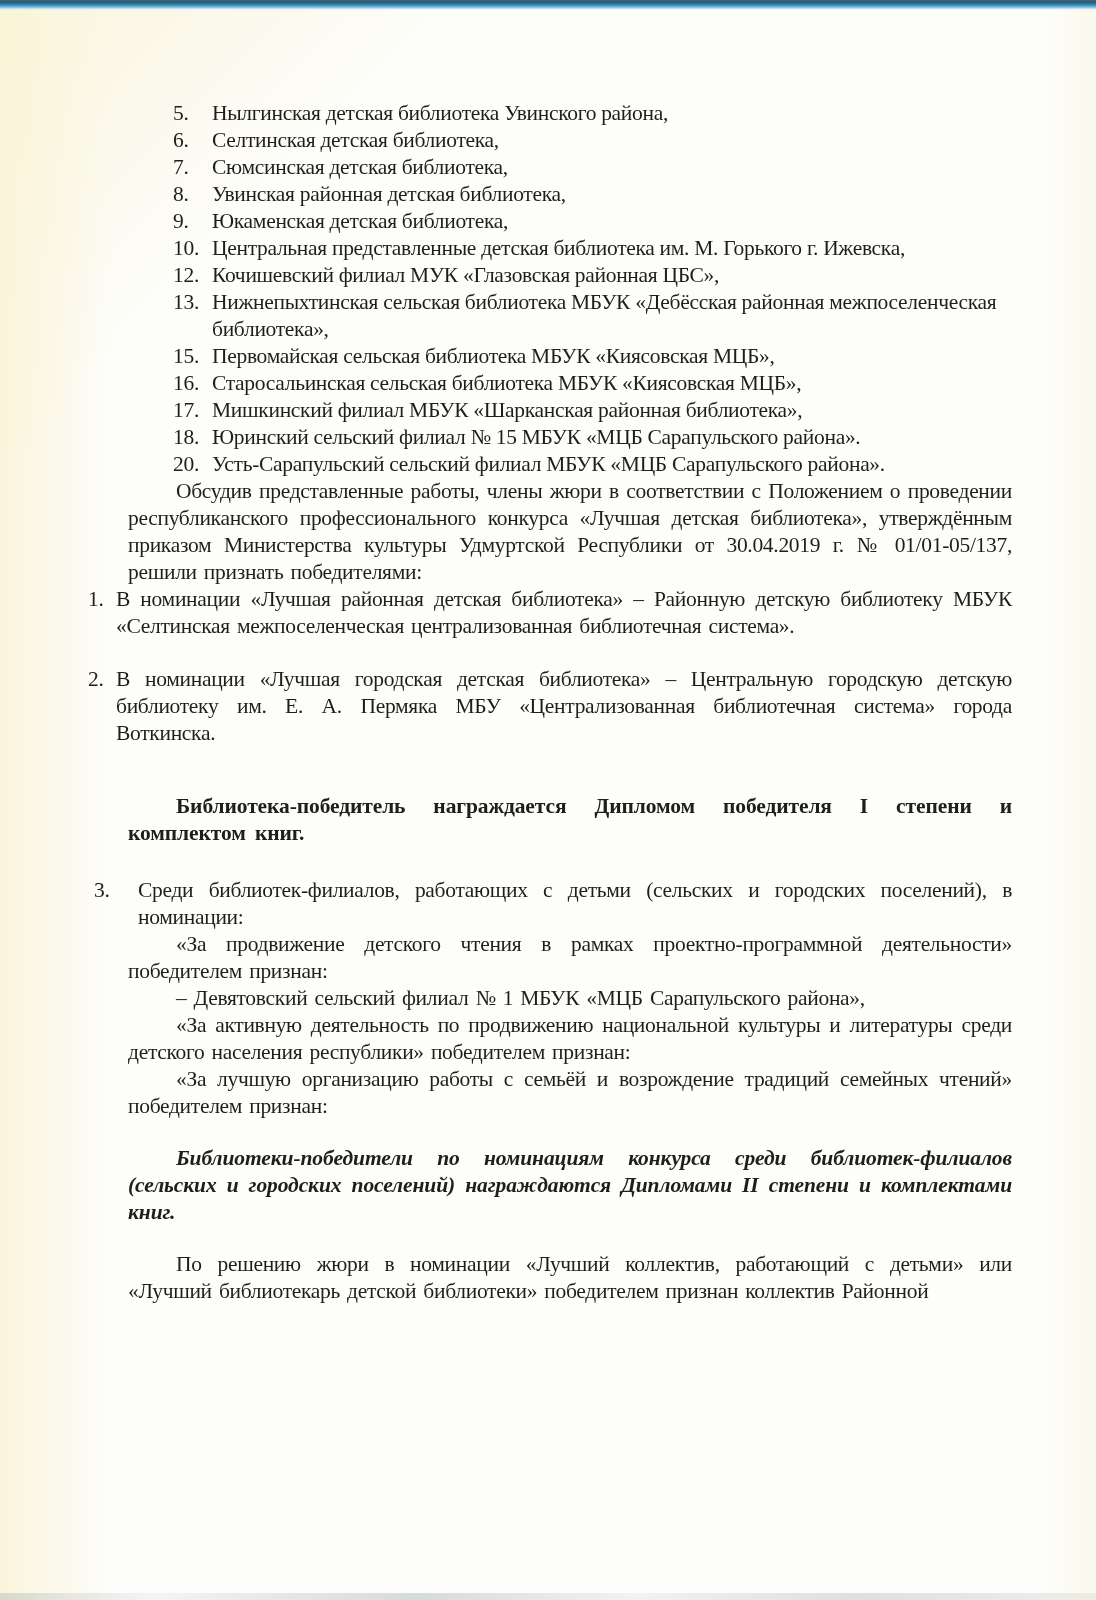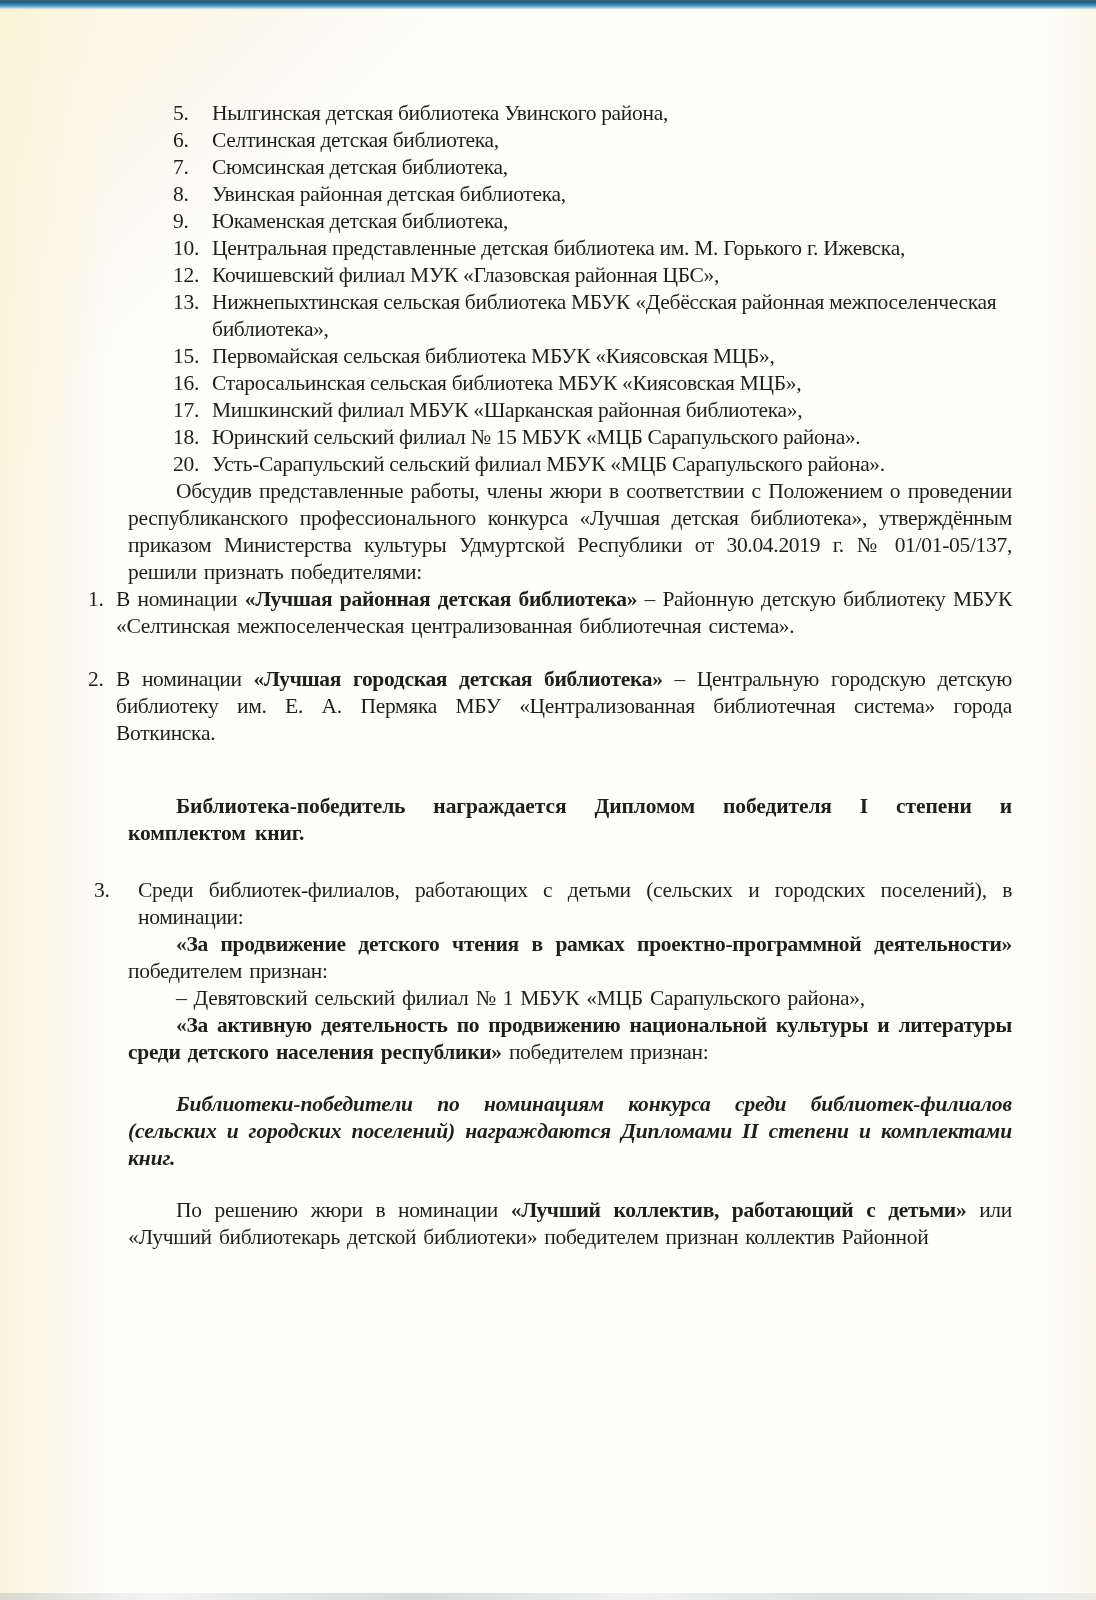--- a/index.html
+++ b/index.html
@@ -39,21 +39,21 @@
   .row{display:flex;}
   .num{flex:0 0 39px;}
   .txt{flex:1 1 auto;}
   .para{margin:0;text-align:justify;word-spacing:2px;}
   .ind{text-indent:48px;margin-left:44px;}
   .numpara{display:flex;margin:0;padding-left:4px;}
   .pnum{flex:0 0 28px;}
   .pnum3{flex:0 0 44px;}
   .item3{padding-left:10px;}
   .ptext{flex:1 1 auto;margin:0;text-align:justify;word-spacing:2px;}
-  .bb{font-weight:bold;}
+  .bb{font-weight:normal;}
   .bold-para{font-weight:bold;word-spacing:4px;letter-spacing:-0.1px;}
   .mt-w2{margin-top:26px;}
   .mt-a1{margin-top:46px;}
   .mt-i3{margin-top:30px;}
   .mt-a2{margin-top:25px;font-style:italic;}
   .mt-cl{margin-top:25px;}
 </style>
 </head>
 <body>
 
@@ -135,20 +135,21 @@
     <div class="numpara item3 mt-i3">
       <span class="pnum3">3.</span>
       <p class="ptext">Среди библиотек-филиалов, работающих с детьми (сельских и городских поселений), в номинации:</p>
     </div>
 
     <p class="para ind"><b class="bb">«За продвижение детского чтения в рамках проектно-программной деятельности»</b><span> победителем признан:</span></p>
     <p class="para ind">– Девятовский сельский филиал № 1 МБУК «МЦБ Сарапульского района»,</p>
 
     <p class="para ind"><b class="bb">«За активную деятельность по продвижению национальной культуры и литературы среди детского населения республики»</b><span> победителем признан:</span></p>
 
+    <p class="para ind"><b class="bb">«За лучшую организацию работы с семьёй и возрождение традиций семейных чтений»</b><span> победителем признан:</span></p>
 
     <p class="para ind bold-para mt-a2">Библиотеки-победители по номинациям конкурса среди библиотек-филиалов (сельских и городских поселений) награждаются Дипломами II степени и комплектами книг.</p>
 
     <p class="para ind mt-cl"><span>По решению жюри в номинации </span><b class="bb">«Лучший коллектив, работающий с детьми»</b><span> или «Лучший библиотекарь детской библиотеки» победителем признан коллектив Районной</span></p>
 
   </div>
 
   <div class="edge-bottom"></div>
 </div>
 

